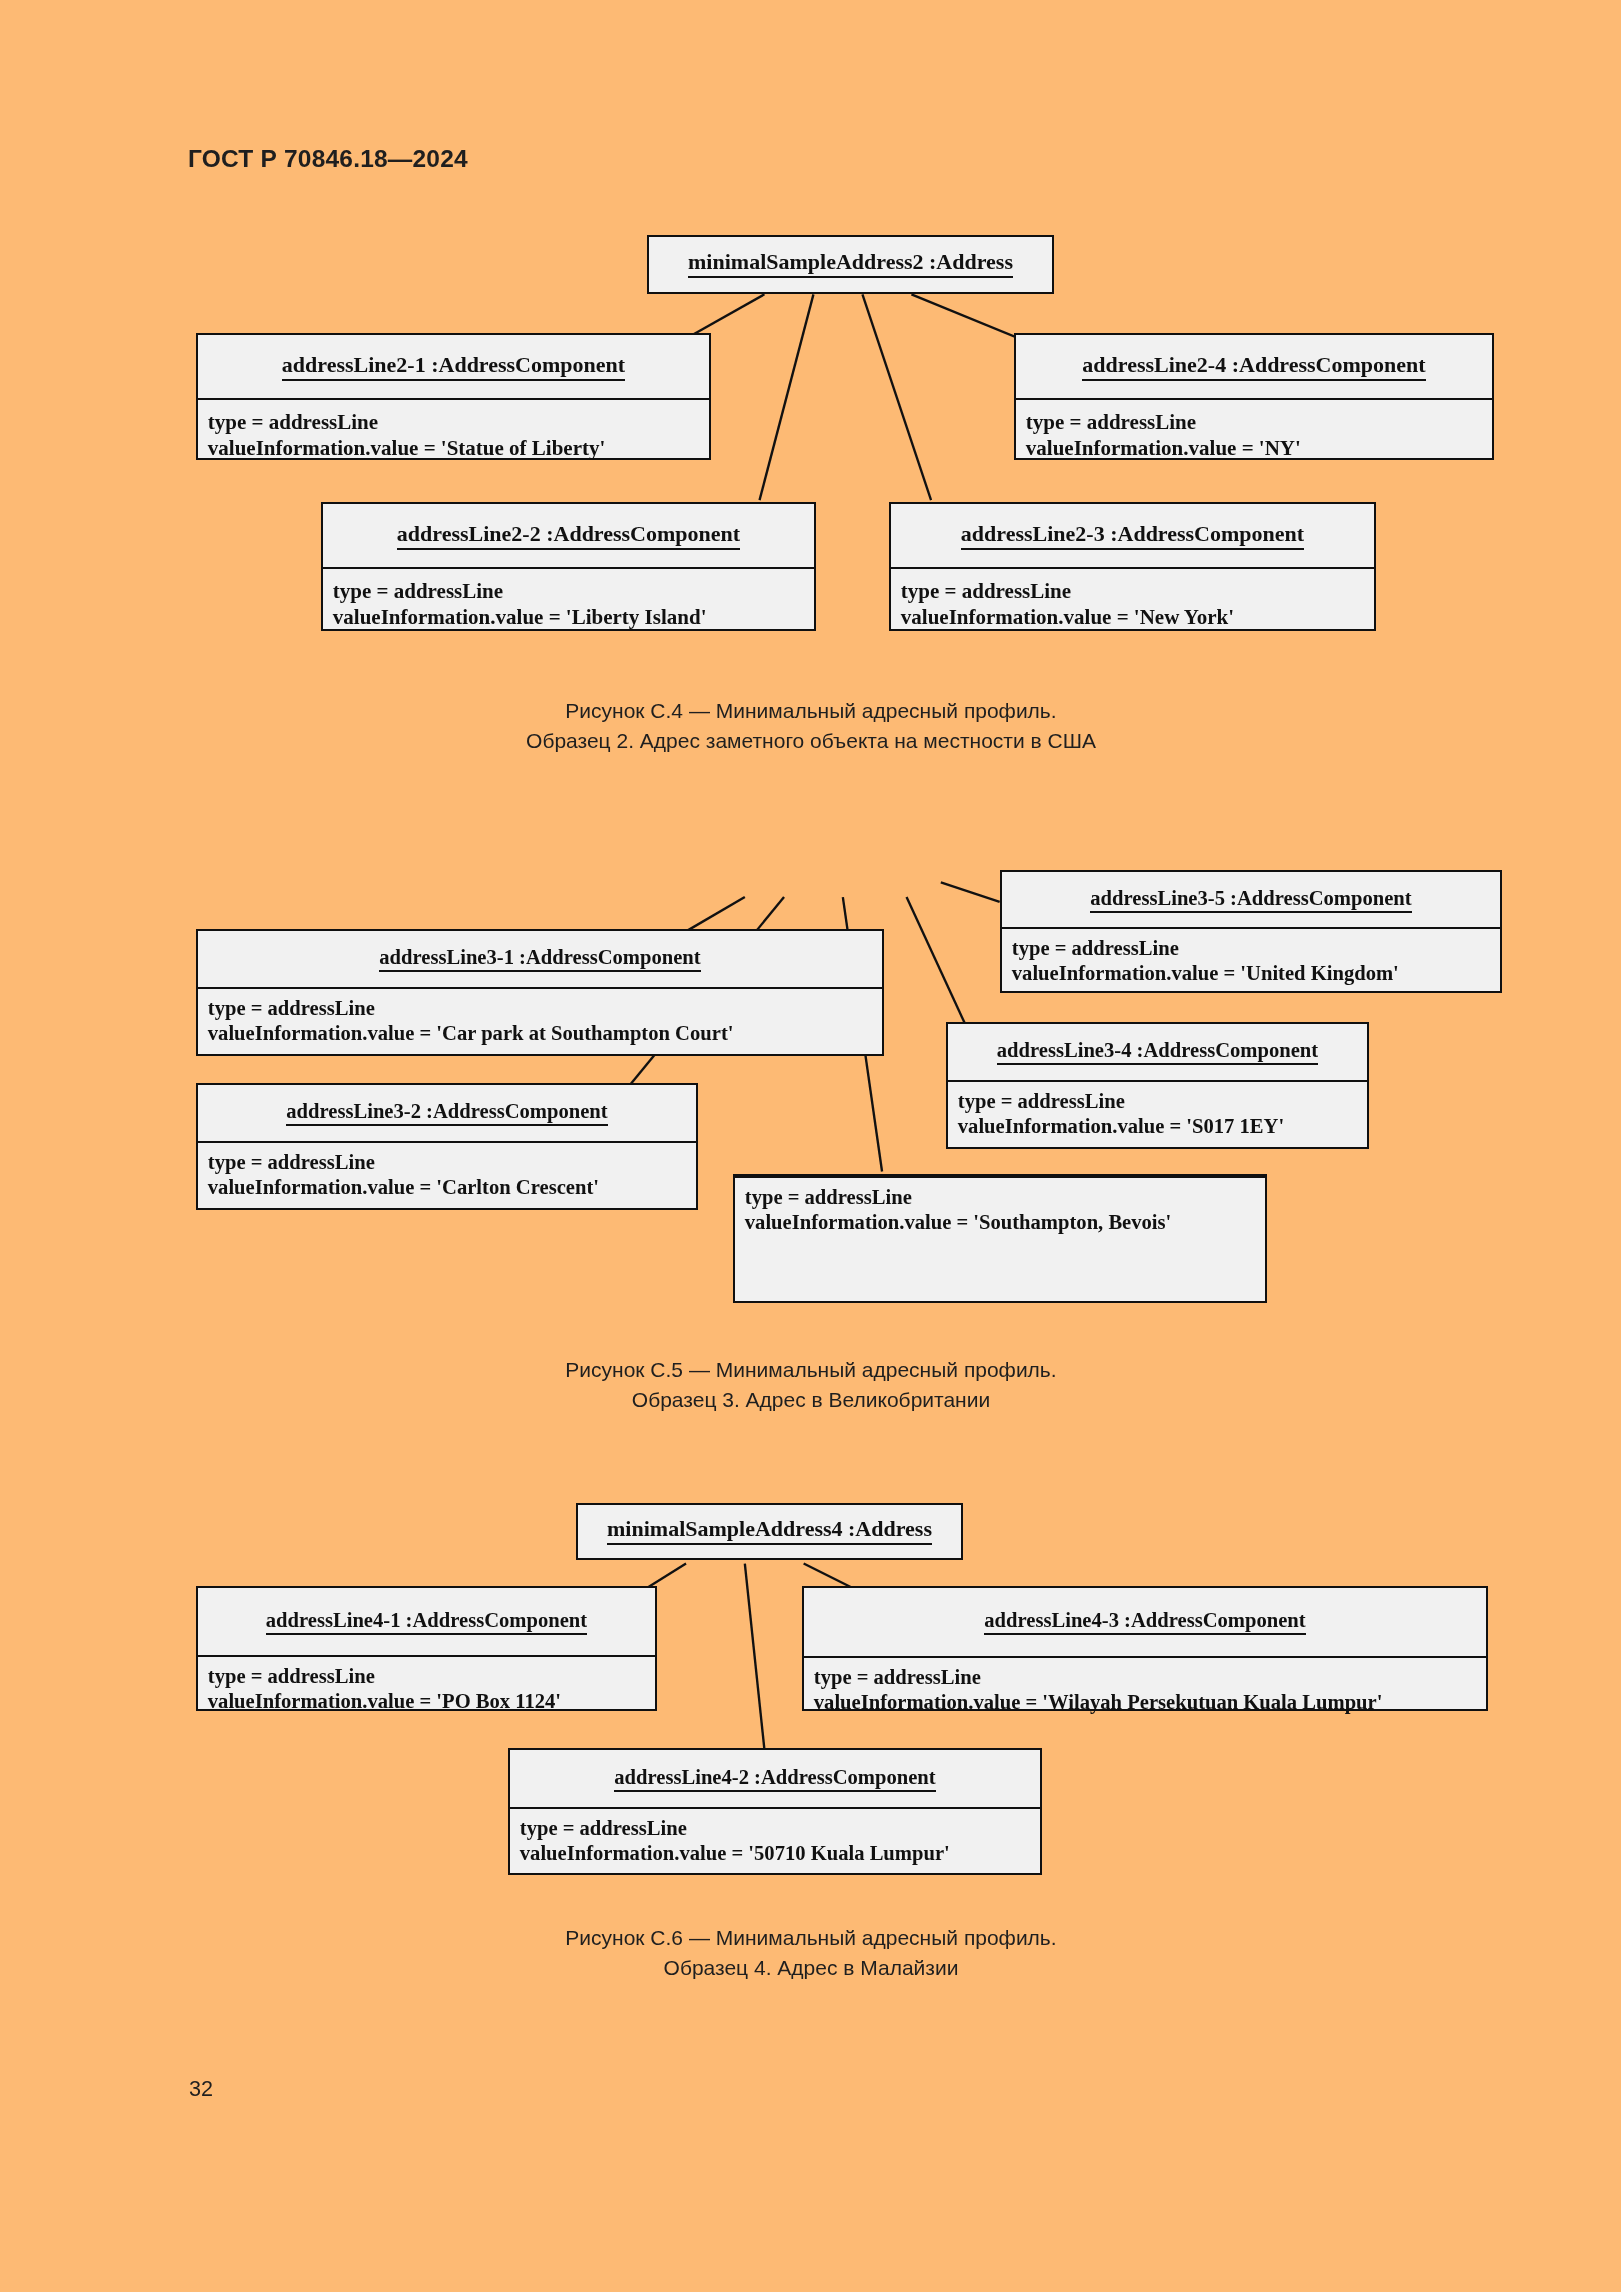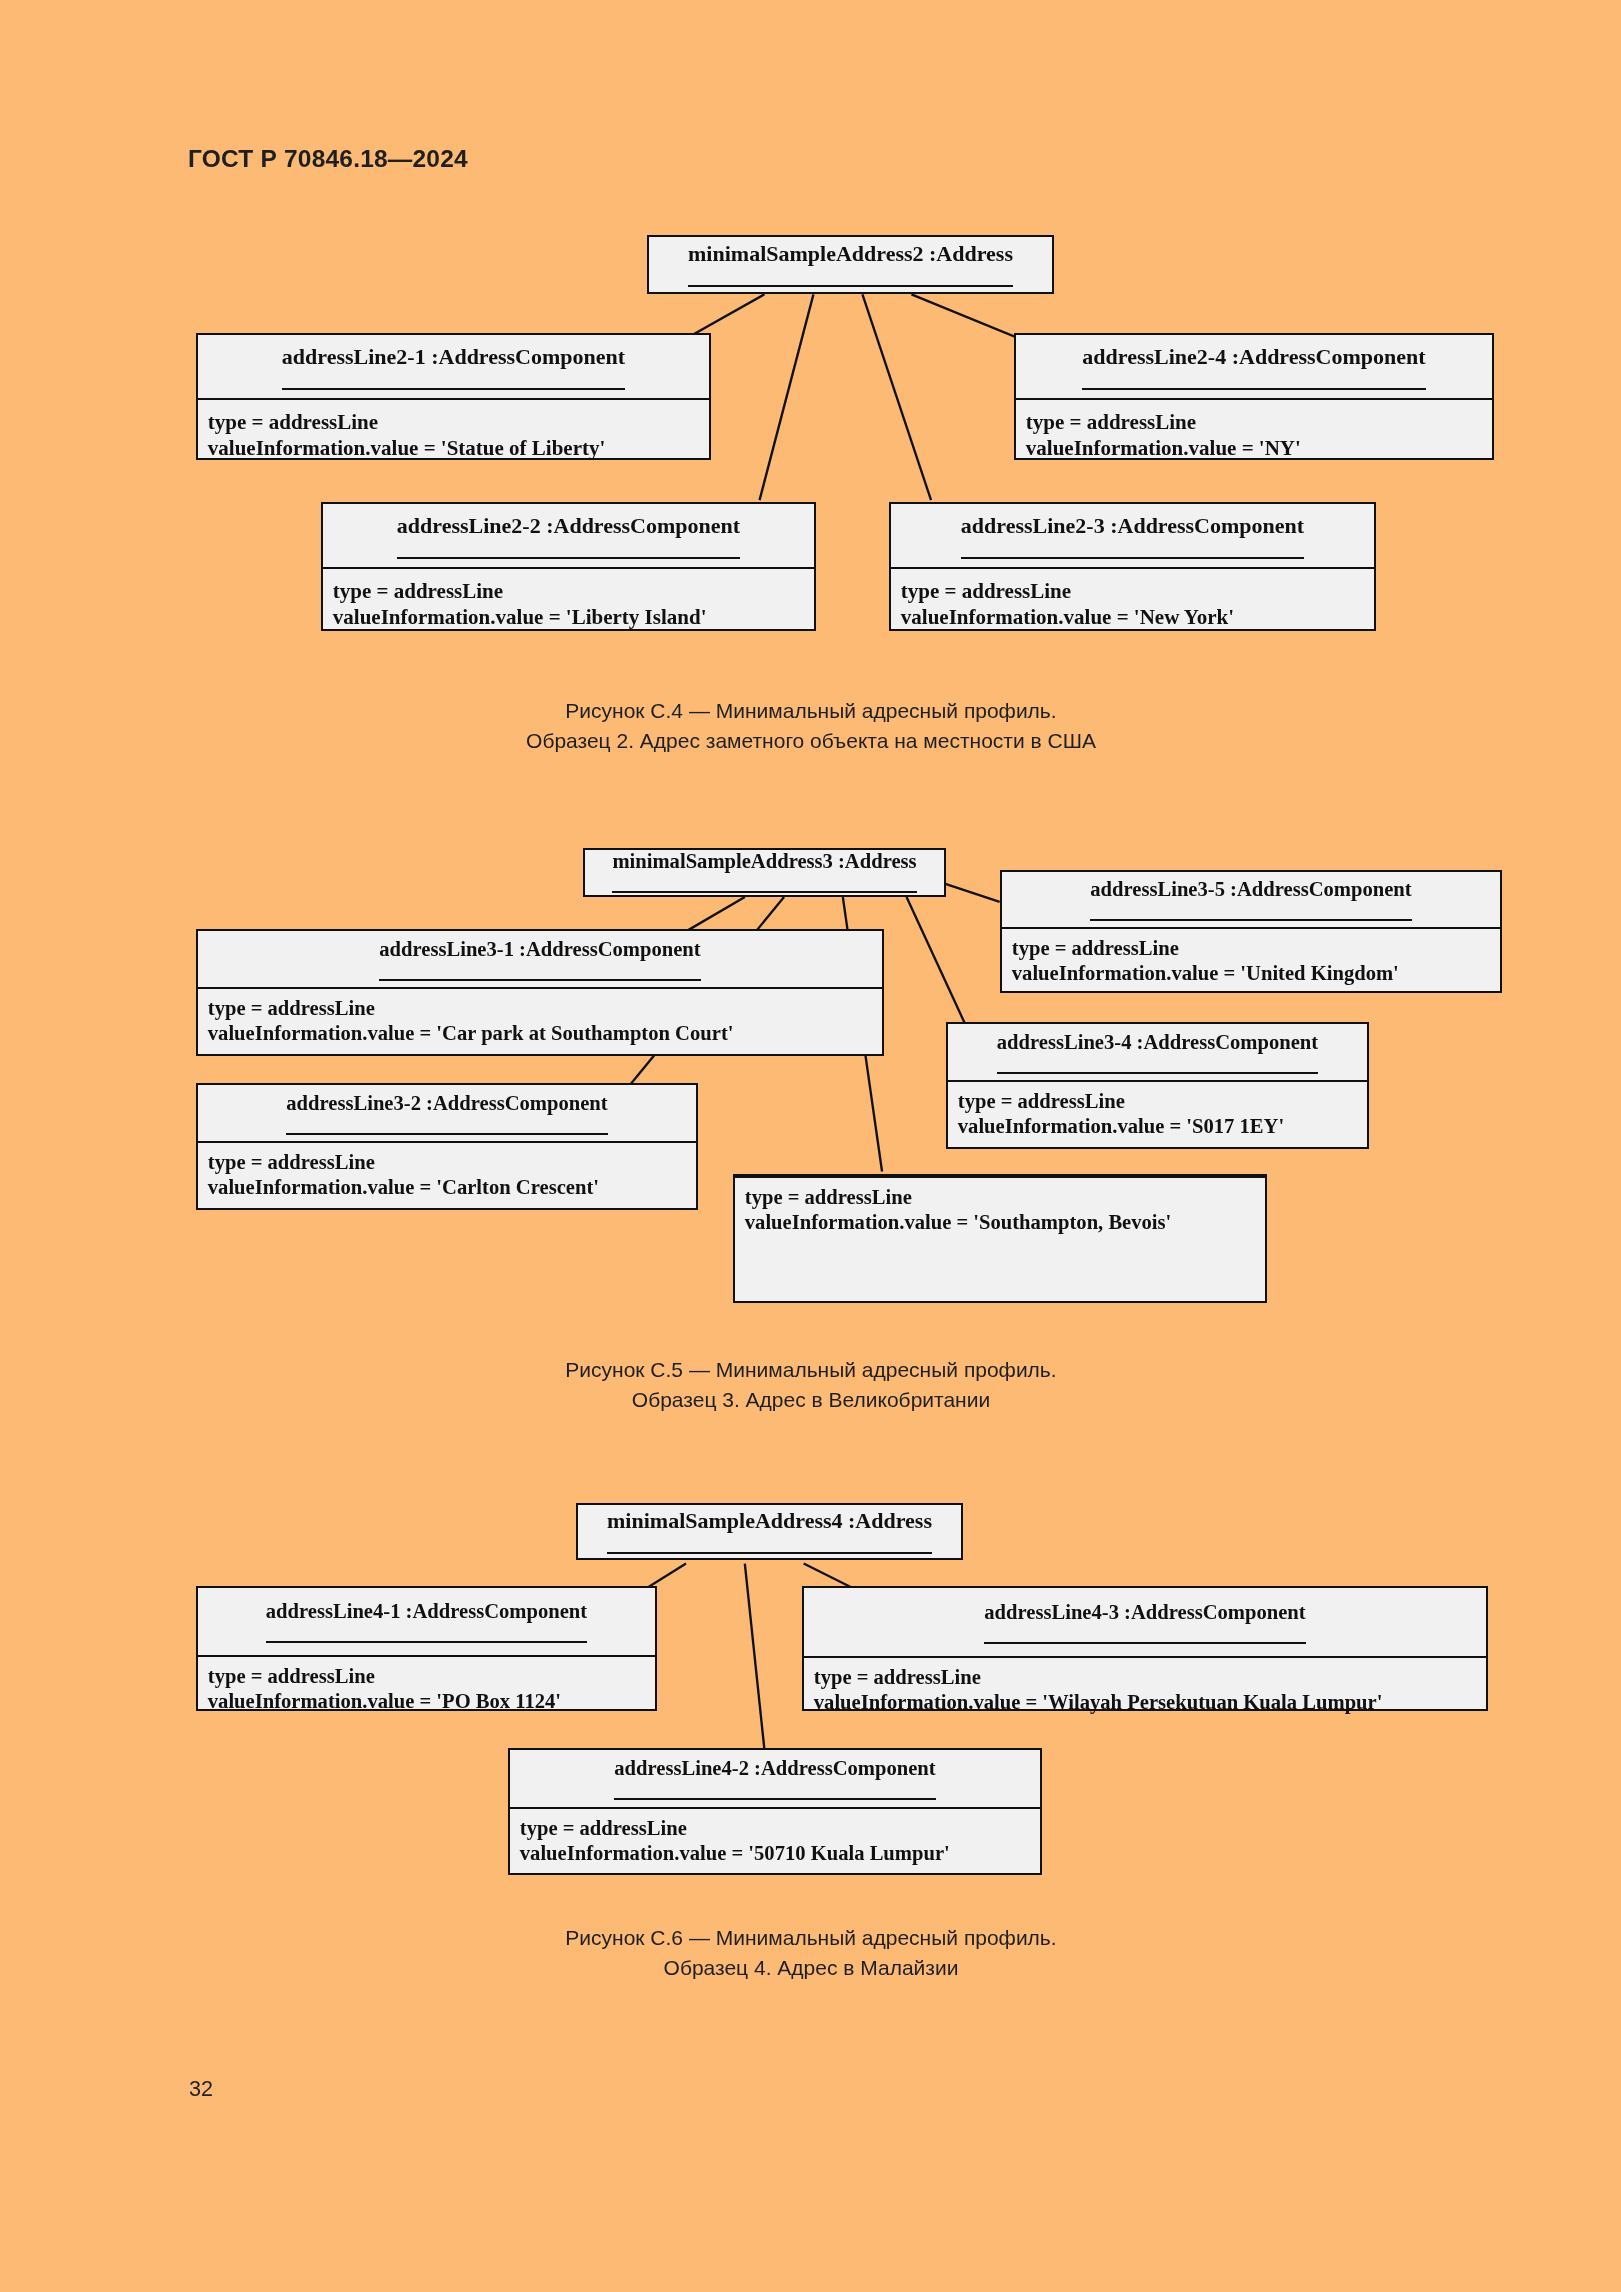--- a/index.html
+++ b/index.html
@@ -64,21 +64,21 @@
     font-weight: bold;
     font-size: 22px;
     color: #111;
     box-sizing: border-box;
     display: flex;
     align-items: center;
     justify-content: center;
   }
   .uml-title span {
     border-bottom: 2px solid #111;
-    padding-bottom: 18px;
+    padding-bottom: 1px;
     display: inline-block;
     white-space: nowrap;
   }
   .uml-attrs {
     border-top: 2.9px solid #101010;
     font-weight: bold;
     font-size: 21px;
     line-height: 26.5px;
     padding: 8.8px 0 8.8px 9.8px;
     color: #111;
@@ -167,25 +167,20 @@
     </div>
     <div class="uml-attrs">
       <div>type = addressLine</div>
       <div>valueInformation.value = 'New York'</div>
     </div>
   </div>
 
   <div class="caption" style="left:370px; top:696px; width:882px;">Рисунок С.4 — Минимальный адресный профиль.
 Образец 2. Адрес заметного объекта на местности в США</div>
 
-  <div class="uml-box" style="left:583px; top:848px; width:363px; height:49px;">
-    <div class="uml-title" style="height:43px;">
-      <span style="font-size:20.6px;">minimalSampleAddress3 :Address</span>
-    </div>
-  </div>
 
   <div class="uml-box" style="left:1000px; top:870px; width:502px; height:123px;">
     <div class="uml-title" style="height:55px;">
       <span style="font-size:20.6px;">addressLine3-5 :AddressComponent</span>
     </div>
     <div class="uml-attrs" style="font-size:20.6px; line-height:25.5px; padding:6.9px 0 6.9px 9.8px;">
       <div>type = addressLine</div>
       <div>valueInformation.value = 'United Kingdom'</div>
     </div>
   </div>

